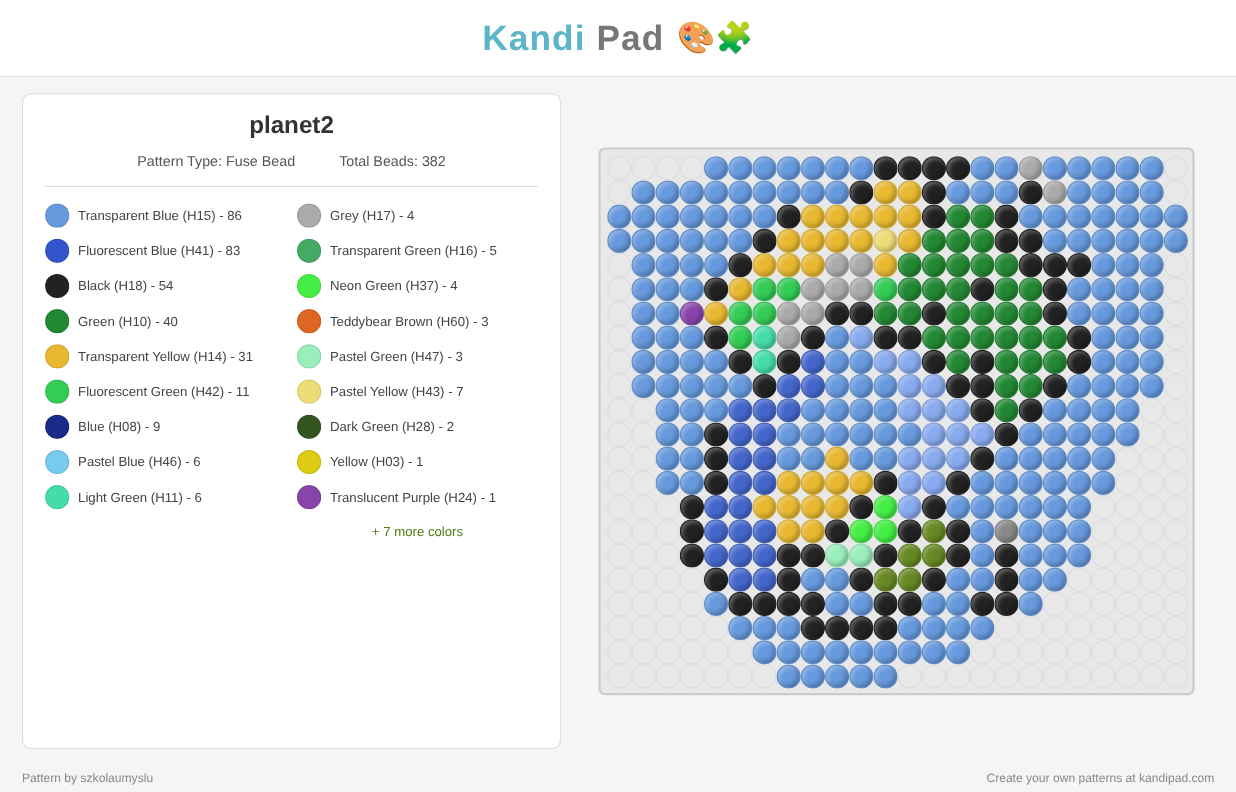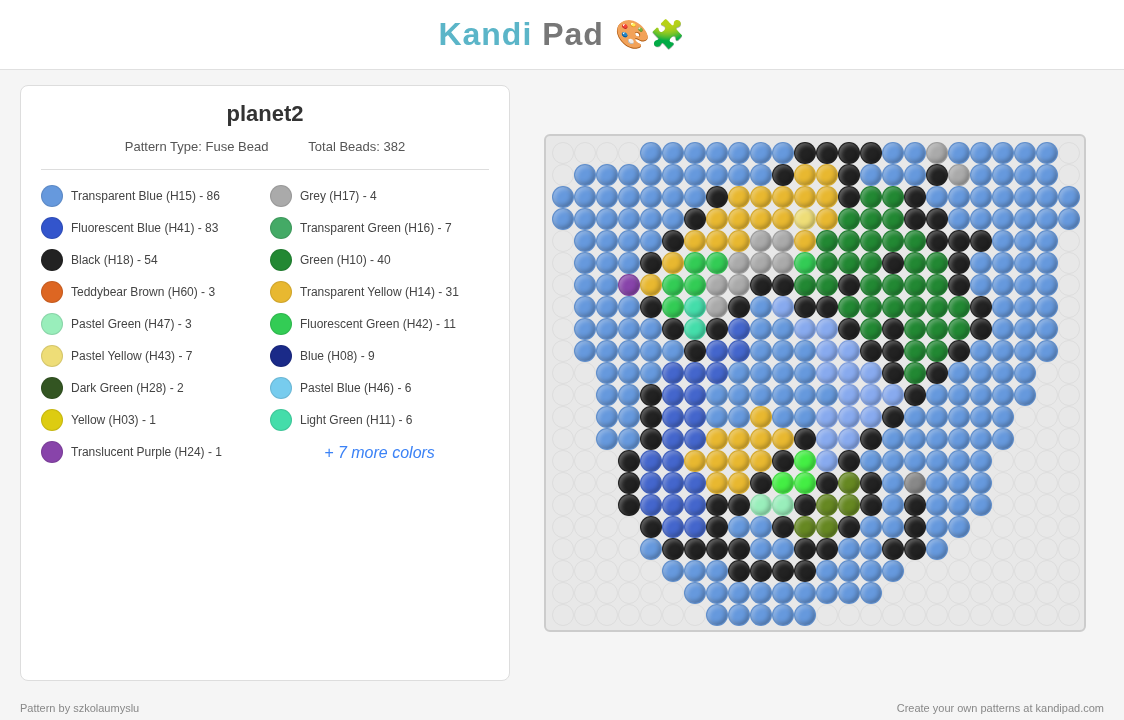--- a/index.html
+++ b/index.html
@@ -99,25 +99,24 @@
     .color-swatch {
       width: 22px;
       height: 22px;
       border-radius: 50%;
       flex-shrink: 0;
       border: 1px solid rgba(0,0,0,0.1);
     }
 
     .more-colors {
       text-align: center;
-      font-size: 16px;
-      color: #3b82f6;
+      font-size: 12px;
+      color: #4d7c0f;
       margin-top: 6px;
       grid-column: 2;
-      font-style: italic;
     }
 
     
     #footer {
       display: flex;
       justify-content: space-between;
       padding: 6px 20px;
       font-size: 11px;
       color: #888;
       background: #f5f5f5;
@@ -187,25 +186,29 @@
           <div class="color-item">
             <div class="color-swatch" style="background: rgb(170, 170, 170);"></div>
             <span>Grey (H17) - 4</span>
           </div>
           <div class="color-item">
             <div class="color-swatch" style="background: rgb(51, 85, 204);"></div>
             <span>Fluorescent Blue (H41) - 83</span>
           </div>
           <div class="color-item">
             <div class="color-swatch" style="background: rgb(68, 170, 102);"></div>
-            <span>Transparent Green (H16) - 7</span>
+            <span>Transparent Green (H16) - 5</span>
           </div>
           <div class="color-item">
             <div class="color-swatch" style="background: rgb(34, 34, 34);"></div>
             <span>Black (H18) - 54</span>
+          </div>
+          <div class="color-item">
+            <div class="color-swatch" style="background: rgb(68, 238, 68);"></div>
+            <span>Neon Green (H37) - 4</span>
           </div>
           <div class="color-item">
             <div class="color-swatch" style="background: rgb(34, 136, 51);"></div>
             <span>Green (H10) - 40</span>
           </div>
           <div class="color-item">
             <div class="color-swatch" style="background: rgb(221, 102, 34);"></div>
             <span>Teddybear Brown (H60) - 3</span>
           </div>
           <div class="color-item">

